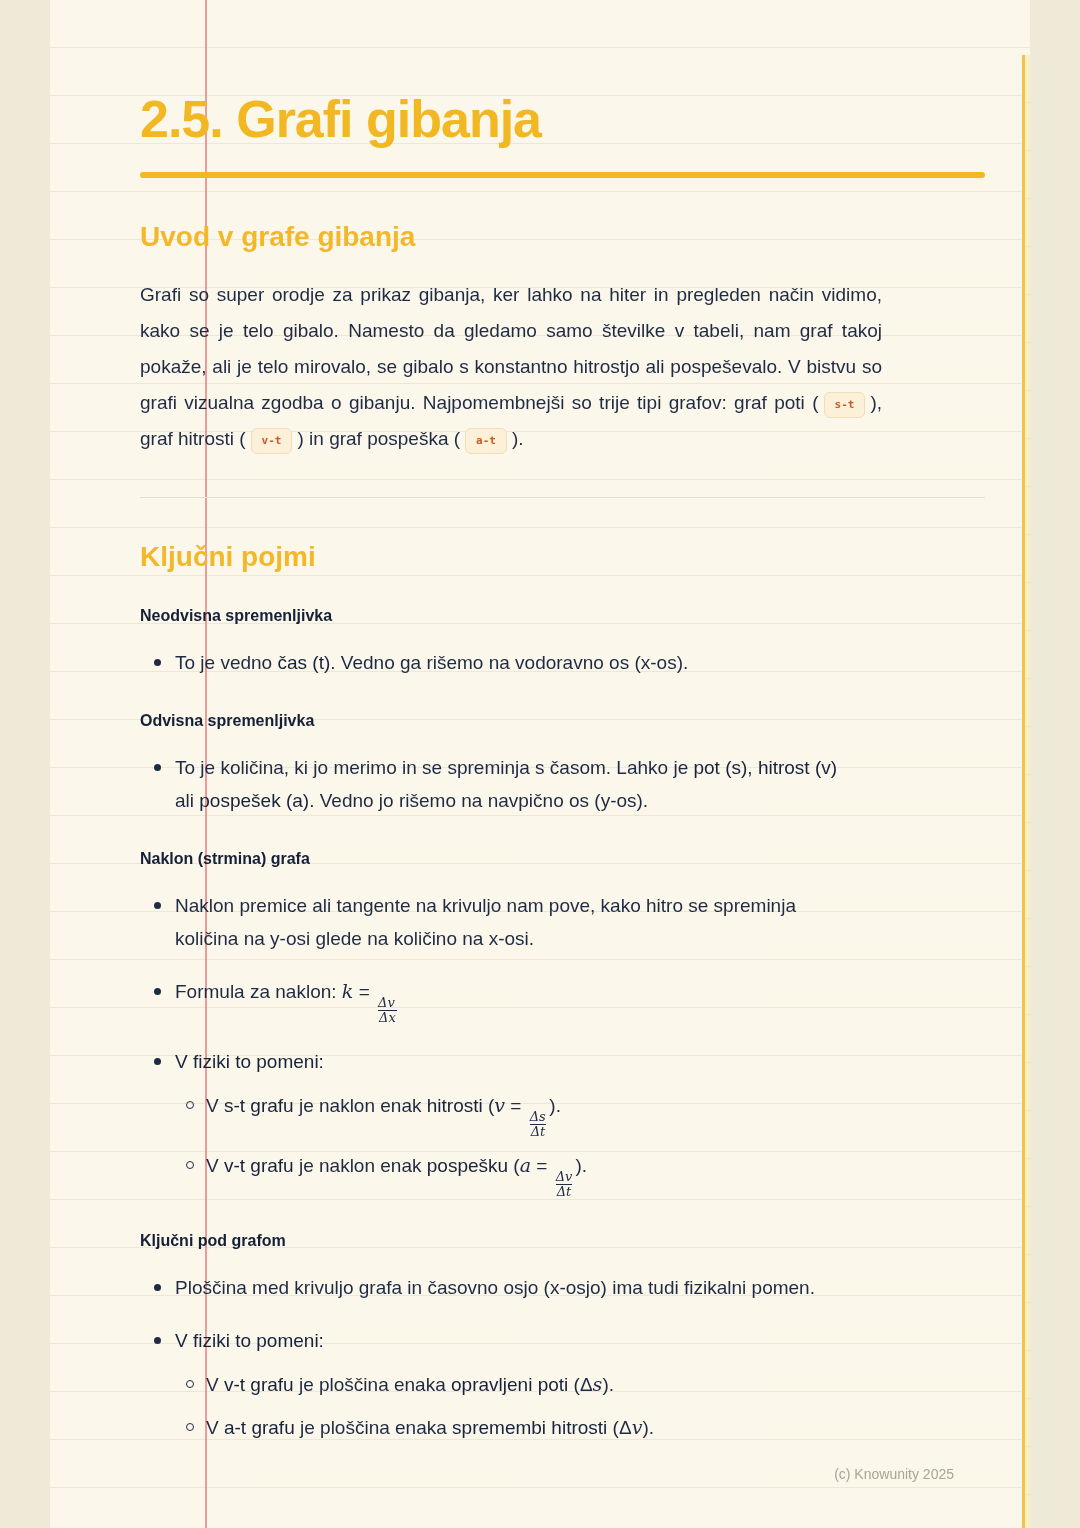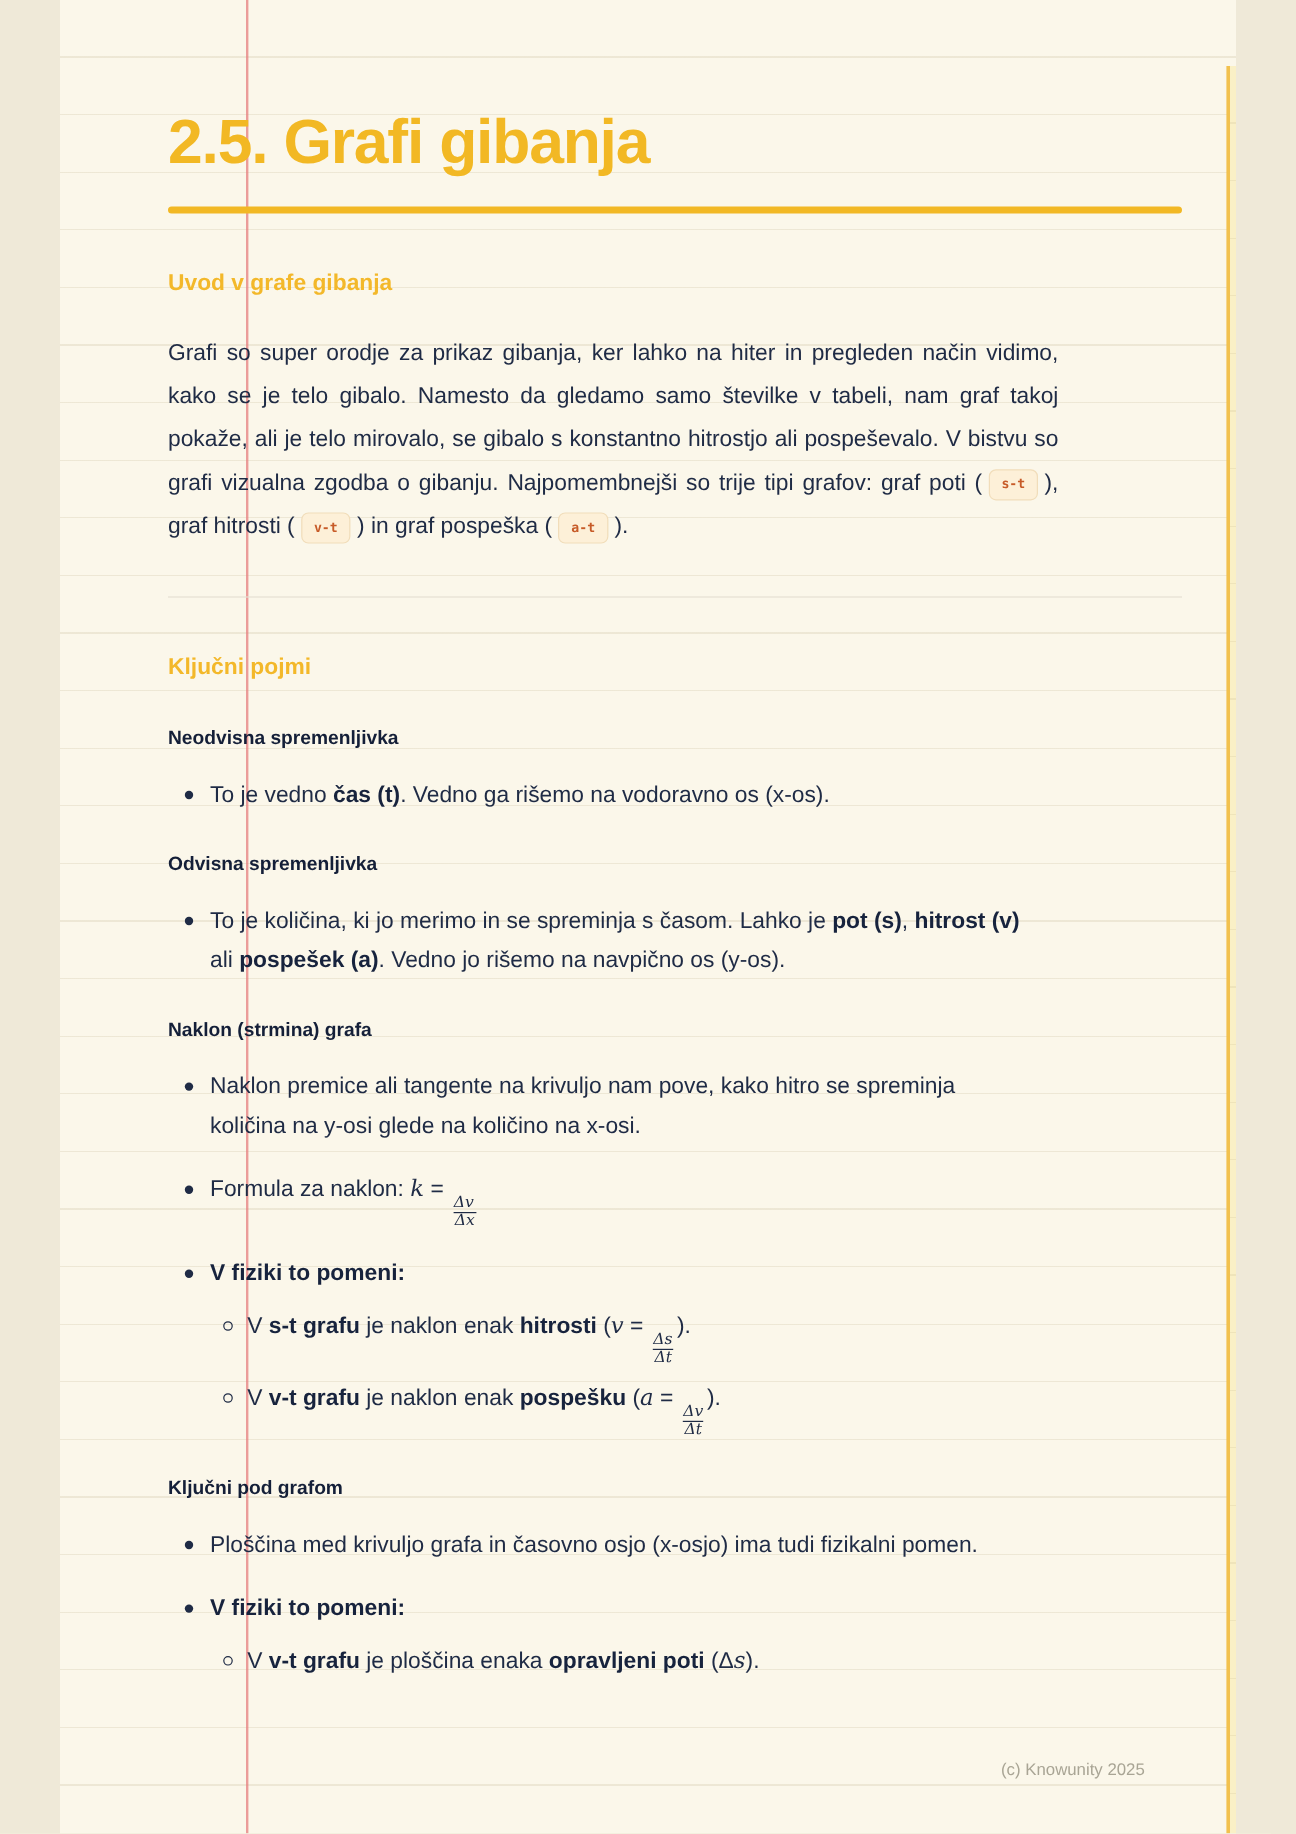--- a/index.html
+++ b/index.html
@@ -43,21 +43,21 @@
 
   .h1 {
     font-size:52px; font-weight:800; letter-spacing:-1px;
     color:#f2b824; line-height:58px;
   }
   .rule {
     height:6px; background:#f2b824; border-radius:3px;
     margin-top:24px;
   }
   .h2 {
-    font-size:19px; font-weight:800; color:#f3b82a;
+    font-size:28px; font-weight:800; color:#f3b82a;
     line-height:34px; margin-top:42px;
   }
   .p {
     margin-top:23px; width:742px;
     font-size:19px; line-height:36px; text-align:justify;
     color:#1f2b45;
   }
   .divider { height:1px; background:#e4e0d2; margin-top:40px; }
   .h3 {
     font-size:16px; font-weight:800; color:#141f38;
@@ -71,21 +71,21 @@
     width:7px; height:7px; border-radius:50%; background:#1f2b45;
   }
   ul.l2 { list-style:none; margin-top:11px; padding-left:31px; }
   ul.l2 > li { position:relative; font-size:19px; line-height:33px; margin-bottom:10px; color:#1f2b45; }
   ul.l2 > li::before {
     content:""; position:absolute; left:-20px; top:12px;
     width:6px; height:6px; border-radius:50%;
     border:1.5px solid #1f2b45; background:transparent;
   }
 
-  strong { font-weight:700; color:#17233d; }
+  strong { font-weight:400; color:#17233d; }
 
   .chip {
     display:inline-block;
     background:#fdf0d8; border:1px solid #f1ddba; border-radius:6px;
     padding:0 10px; margin:0 5px;
     font-family:"DejaVu Sans Mono", monospace;
     font-size:11px; font-weight:700; color:#c75b28;
     line-height:24px; vertical-align:1px;
   }
 
@@ -143,18 +143,19 @@
                   <span class="num">Δv</span>
                   <span class="den">Δt</span>
                 </span>).</span></li>
           </ul></li>
       </ul>
       <div class="h3">Ključni pod grafom</div>
       <ul class="l1">
         <li><span>Ploščina med krivuljo grafa in časovno osjo (x-osjo) ima tudi fizikalni pomen.</span></li>
         <li><span><strong>V fiziki to pomeni:</strong></span><ul class="l2">
             <li><span>V <strong>v-t grafu</strong> je ploščina enaka <strong>opravljeni poti</strong> (Δ<span class="mvar">s</span>).</span></li>
+            <li><span>V <strong>a-t grafu</strong> je ploščina enaka <strong>spremembi hitrosti</strong> (Δ<span class="mvar">v</span>).</span></li>
           </ul></li>
       </ul>
     </div>
 
   <div class="footer">(c) Knowunity 2025</div>
 </div>
 
 </body></html>

